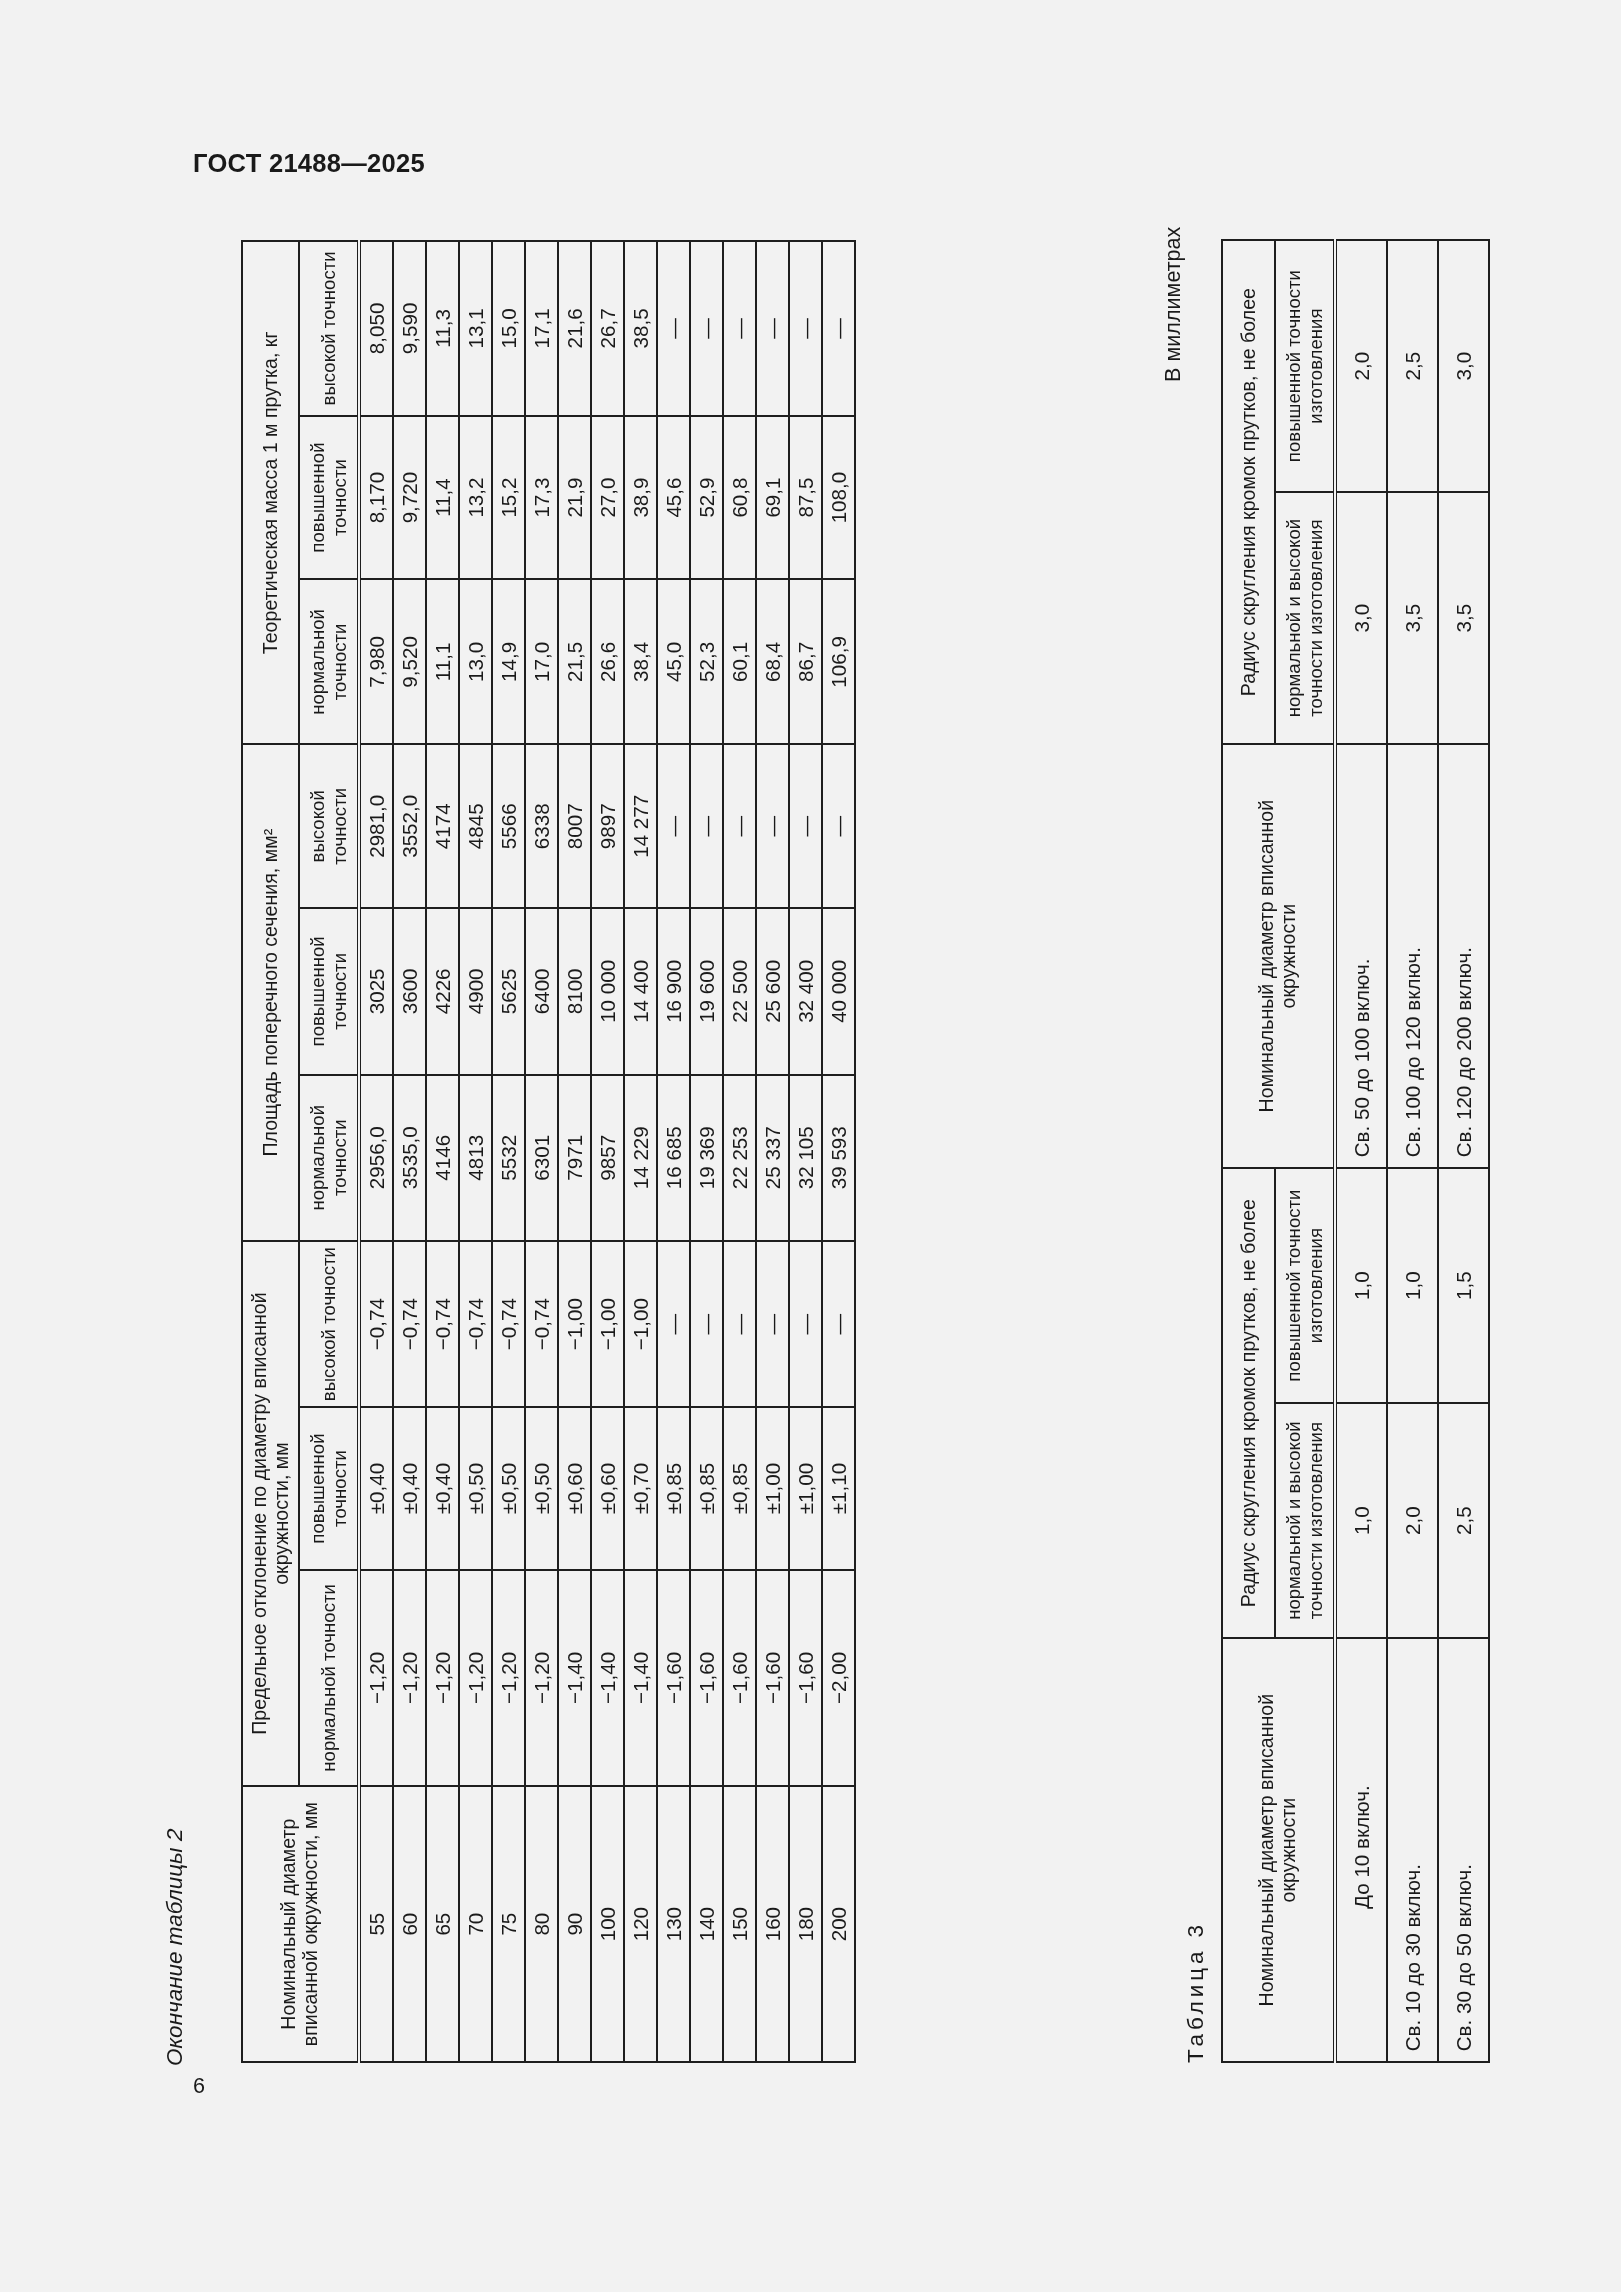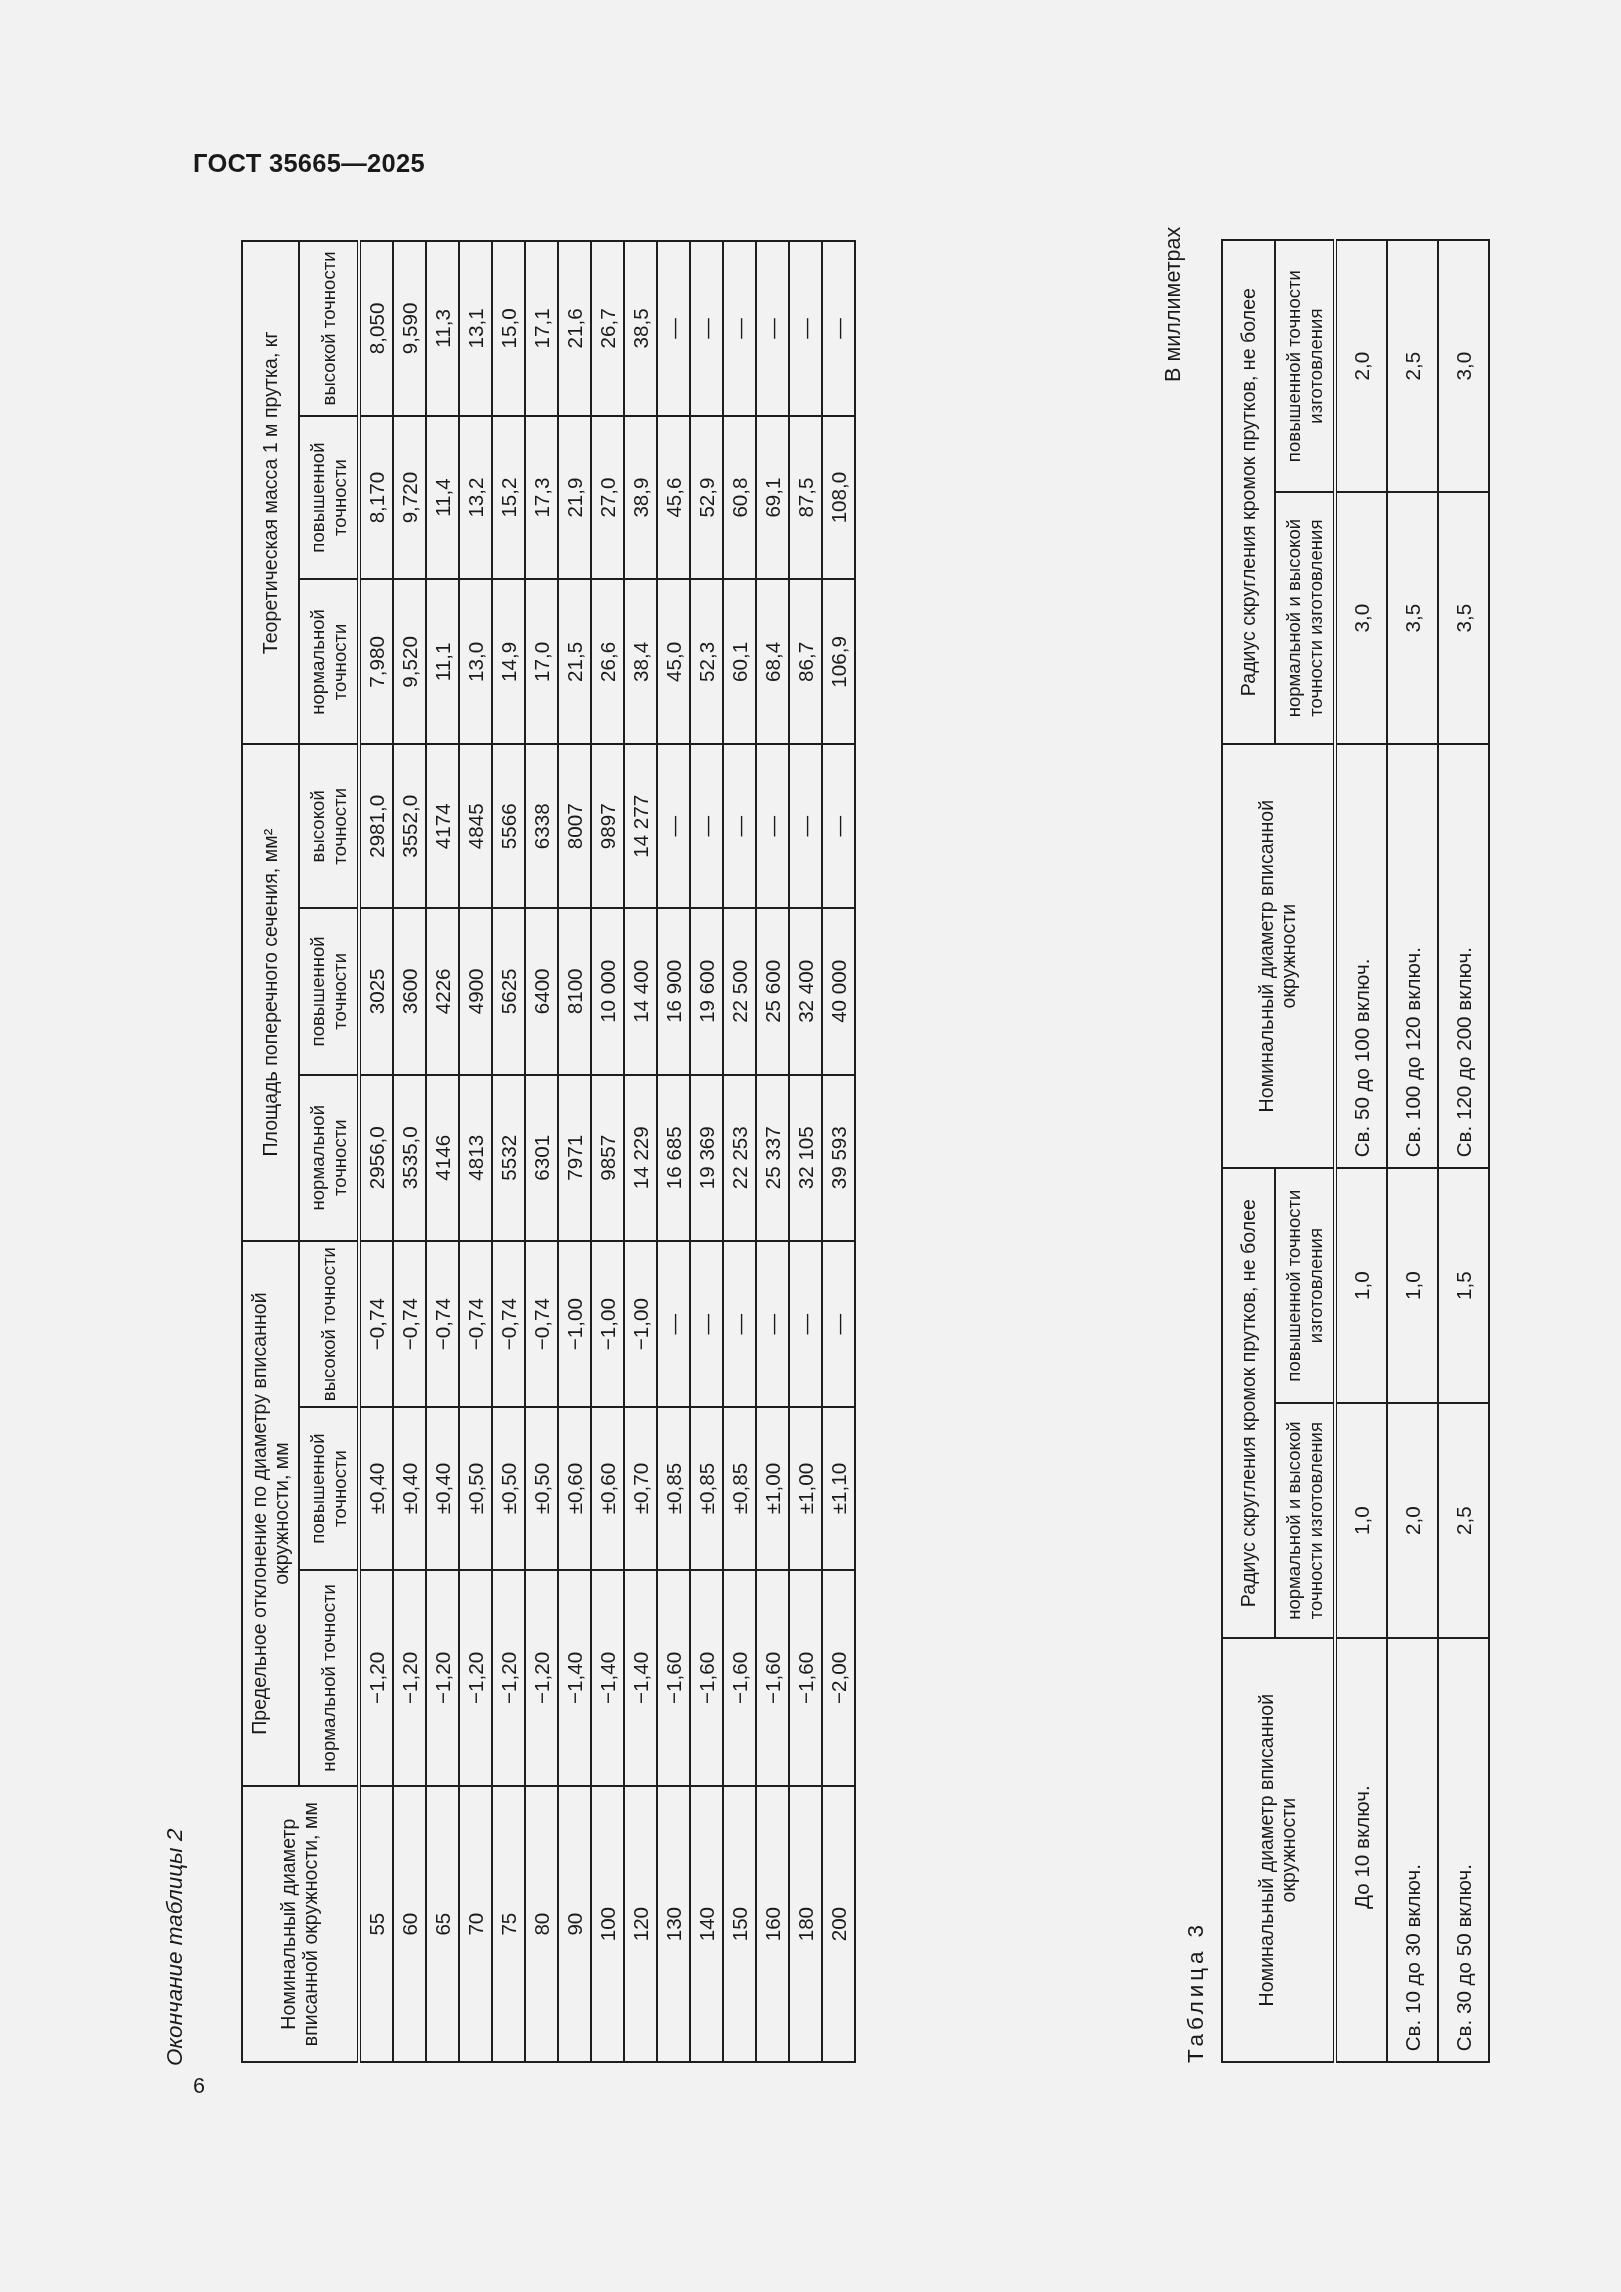--- a/index.html
+++ b/index.html
@@ -28,21 +28,21 @@
   .t3 th{font-size:18.6px;line-height:21.6px;height:57px;}
   .t3 .h1 th{height:51px;font-size:19.6px;}
   .t3 td{height:49px;}
   .t3 .hdr-last th{border-bottom:4.9px double #1e1e1e;}
   .t3 .col-diam{text-align:left;padding-left:9.8px;}
   .t3 .col-diam.first{text-align:center;}
 </style>
 </head>
 <body>
 
-<div class="doc-title">ГОСТ 35665—2025</div>
+<div class="doc-title">ГОСТ 21488—2025</div>
 <div class="page-number">6</div>
 
 <div class="rot">
   <div class="caption-cont">Окончание таблицы 2</div>
 
   <table class="t2">
     <colgroup>
       <col style="width:204px">
         <col style="width:160px">
         <col style="width:120px">

